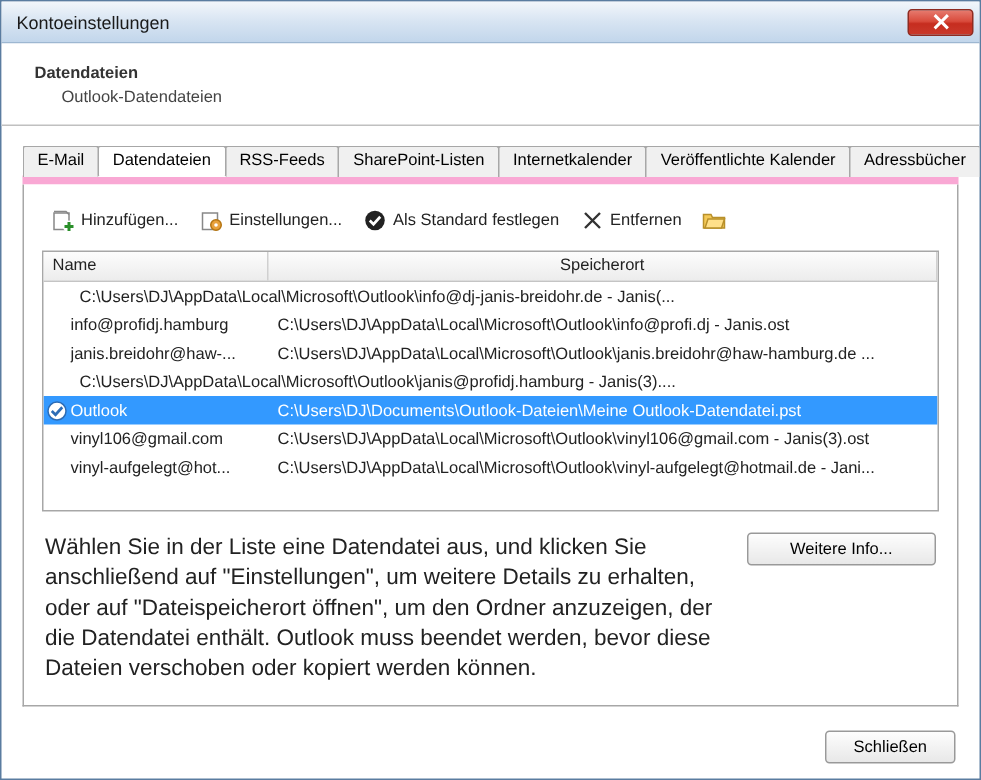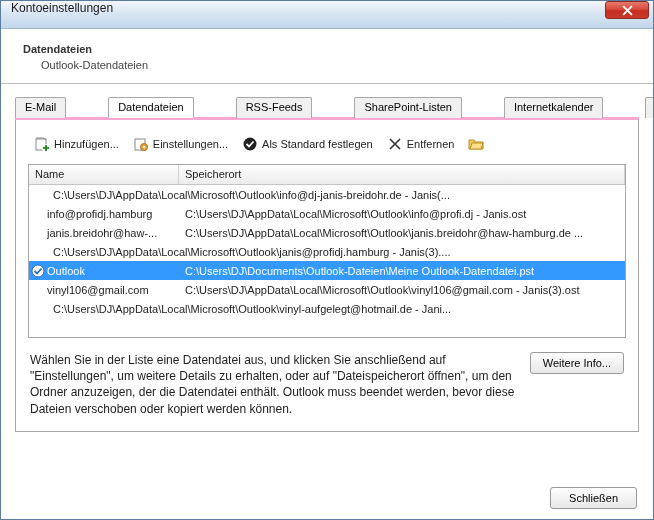--- a/index.html
+++ b/index.html
@@ -11,20 +11,21 @@
     width: 654px;
     height: 520px;
     overflow: hidden;
     border: 1px solid #5a7ca0;
   }
   .titlebar {
     height: 28px;
     background: linear-gradient(to bottom, #f2f6fb 0%, #d7e4f2 50%, #c2d6eb 100%);
     border-bottom: 1px solid #9db7d1;
     display: flex;
+    align-items: center;
     padding: 0 4px 0 10px;
     justify-content: space-between;
   }
   .titlebar .title { color: #1a1a1a; font-size: 12px; }
   .close-btn {
     width: 44px; height: 18px;
     background: linear-gradient(to bottom, #e67a6e 0%, #d94b3c 45%, #c62d1f 55%, #c9392b 100%);
     border: 1px solid #8e2b21;
     border-radius: 3px;
     display: flex; align-items: center; justify-content: center;
@@ -37,22 +38,21 @@
     border-bottom: 1px solid #c0c0c0;
     background: #fff;
   }
   .header .h1 { font-weight: bold; color: #333; font-size: 11px; margin-bottom: 4px; }
   .header .h2 { color: #444; font-size: 11px; padding-left: 18px; }
   .tabs-region {
     padding: 12px 14px 0 14px;
   }
   .tabs {
     display: flex;
-    border-bottom: 3px solid #f9a8d4;
-    gap: 43px;
+    border-bottom: 6px solid #f9a8d4;
   }
   .tab {
     padding: 3px 9px 4px 9px;
     border: 1px solid #a7a7a7;
     border-bottom: none;
     background: #f0f0f0;
     margin-right: -1px;
     font-size: 11px;
     cursor: pointer;
     position: relative;
@@ -102,21 +102,21 @@
     background: linear-gradient(to bottom, #fdfdfd, #ececec);
     border-bottom: 1px solid #c4c4c4;
     font-size: 11px;
     color: #222;
   }
   .list-header .col {
     padding: 3px 6px;
     border-right: 1px solid #d0d0d0;
   }
   .col-name { width: 150px; flex-shrink: 0; }
-  .col-loc { flex: 1; }
+  .col-loc { flex: 1; text-align: center; }
   .list-body { }
   .row {
     display: flex;
     height: 19px;
     align-items: center;
     font-size: 11px;
     color: #222;
     cursor: pointer;
   }
   .row .cell-icon { width: 18px; flex-shrink: 0; display:flex; align-items:center; justify-content:center;}
@@ -127,29 +127,29 @@
     color: #fff;
   }
   .help-row {
     display: flex;
     gap: 12px;
     padding: 14px 2px 0 2px;
     align-items: flex-start;
   }
   .help-text {
     flex: 1;
-    font-size: 12px;
+    font-size: 15px;
     color: #222;
     line-height: 1.35;
   }
   .btn {
     background: linear-gradient(to bottom, #fdfdfd, #e8e8e8);
     border: 1px solid #999;
     border-radius: 3px;
-    padding: 4px 12px;
+    padding: 4px 28px;
     font-size: 11px;
     cursor: pointer;
     white-space: nowrap;
   }
   .footer {
     position: absolute;
     bottom: 12px;
     right: 16px;
   }
   .dialog-body { position: relative; height: calc(520px - 28px); }
@@ -269,20 +269,21 @@
               <div class="cell-name">Outlook</div>
               <div class="cell-loc">C:\Users\DJ\Documents\Outlook-Dateien\Meine Outlook-Datendatei.pst</div>
             </div>
             <div class="row">
               <div class="cell-icon"></div>
               <div class="cell-name">vinyl106@gmail.com</div>
               <div class="cell-loc">C:\Users\DJ\AppData\Local\Microsoft\Outlook\vinyl106@gmail.com - Janis(3).ost</div>
             </div>
             <div class="row">
               <div class="cell-icon"></div>
+              <div class="cell-name">vinyl-aufgelegt@hot...</div>
               <div class="cell-loc">C:\Users\DJ\AppData\Local\Microsoft\Outlook\vinyl-aufgelegt@hotmail.de - Jani...</div>
             </div>
           </div>
       </div>
 
       <div class="help-row">
         <div class="help-text">Wählen Sie in der Liste eine Datendatei aus, und klicken Sie anschließend auf "Einstellungen", um weitere Details zu erhalten, oder auf "Dateispeicherort öffnen", um den Ordner anzuzeigen, der die Datendatei enthält. Outlook muss beendet werden, bevor diese Dateien verschoben oder kopiert werden können.</div>
         <button class="btn">Weitere Info...</button>
       </div>
 

